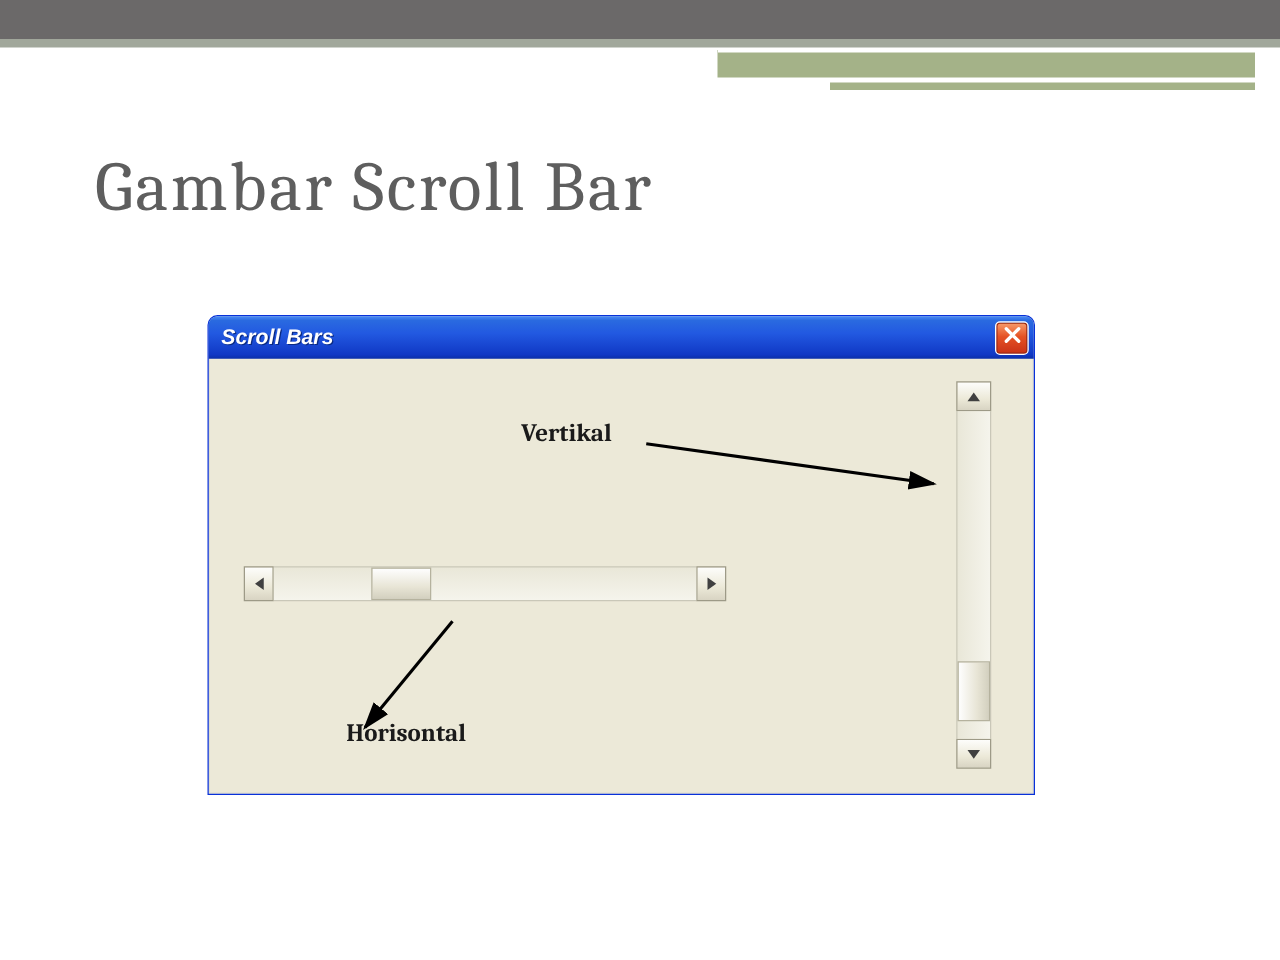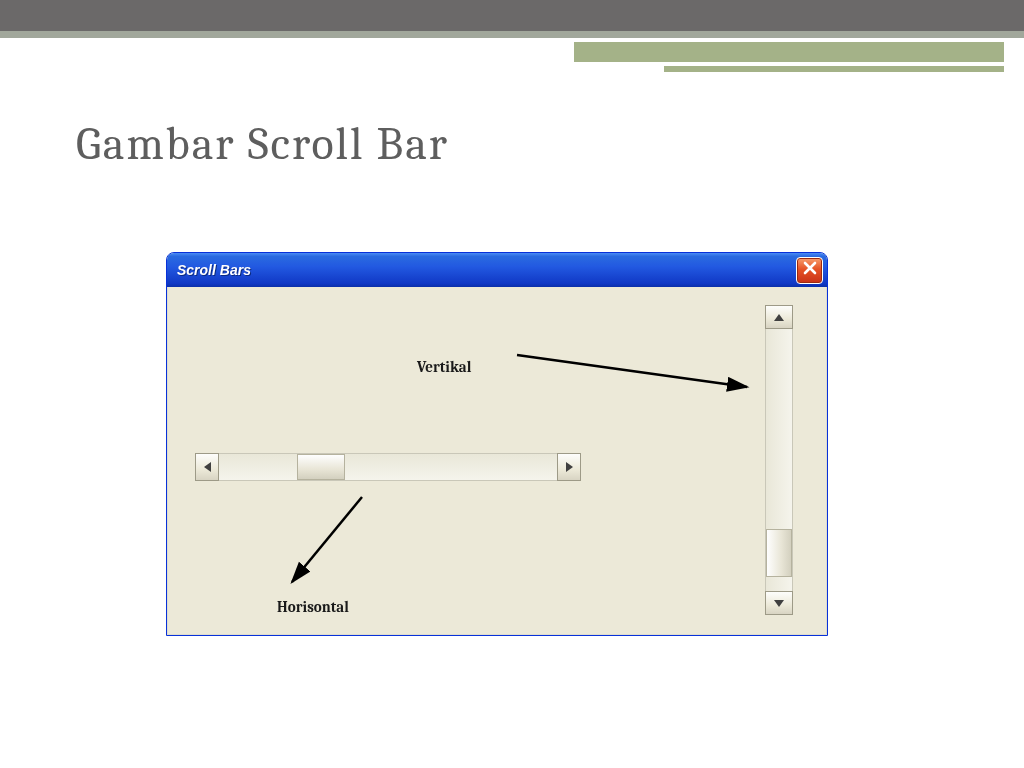--- a/index.html
+++ b/index.html
@@ -38,21 +38,21 @@
     height: 6px;
     background: #a4b288;
   }
 
   
   .slide-title {
     position: absolute;
     left: 76px;
     top: 118px;
     font-family: Cambria, Georgia, "Times New Roman", serif;
-    font-size: 46px;
+    font-size: 56px;
     letter-spacing: 2px;
     color: #5e5e5e;
     font-weight: 400;
   }
 
   
   .xp-window {
     position: absolute;
     left: 166px;
     top: 252px;
@@ -75,21 +75,21 @@
     display: flex;
     align-items: center;
     justify-content: space-between;
     padding: 0 4px 0 10px;
     box-sizing: border-box;
   }
   .xp-title {
     color: #fff;
     font-weight: bold;
     font-style: italic;
-    font-size: 14px;
+    font-size: 17px;
     text-shadow: 1px 1px 0 #0a2a83;
   }
   .xp-close-btn {
     width: 25px;
     height: 25px;
     border-radius: 4px;
     background: linear-gradient(to bottom, #f89f6e 0%, #e55225 45%, #c93117 100%);
     border: 1px solid #fff;
     display: flex;
     align-items: center;
@@ -187,23 +187,22 @@
   .arrow-up    { border-width: 0 5px 7px 5px; border-color: transparent transparent #404040 transparent; }
   .arrow-down  { border-width: 7px 5px 0 5px; border-color: #404040 transparent transparent transparent; }
   .arrow-left  { border-width: 5px 7px 5px 0; border-color: transparent #404040 transparent transparent; }
   .arrow-right { border-width: 5px 0 5px 7px; border-color: transparent transparent transparent #404040; }
 
   
   .anno {
     position: absolute;
     font-family: Cambria, Georgia, serif;
     font-weight: bold;
-    font-size: 15px;
+    font-size: 20px;
     color: #1a1a1a;
-    margin-top: 23px;
   }
   .anno-vert { left: 250px; top: 48px; }
   .anno-horz { left: 110px; top: 288px; }
 
   
   .anno-svg {
     position: absolute;
     left: 0;
     top: 0;
     width: 100%;

